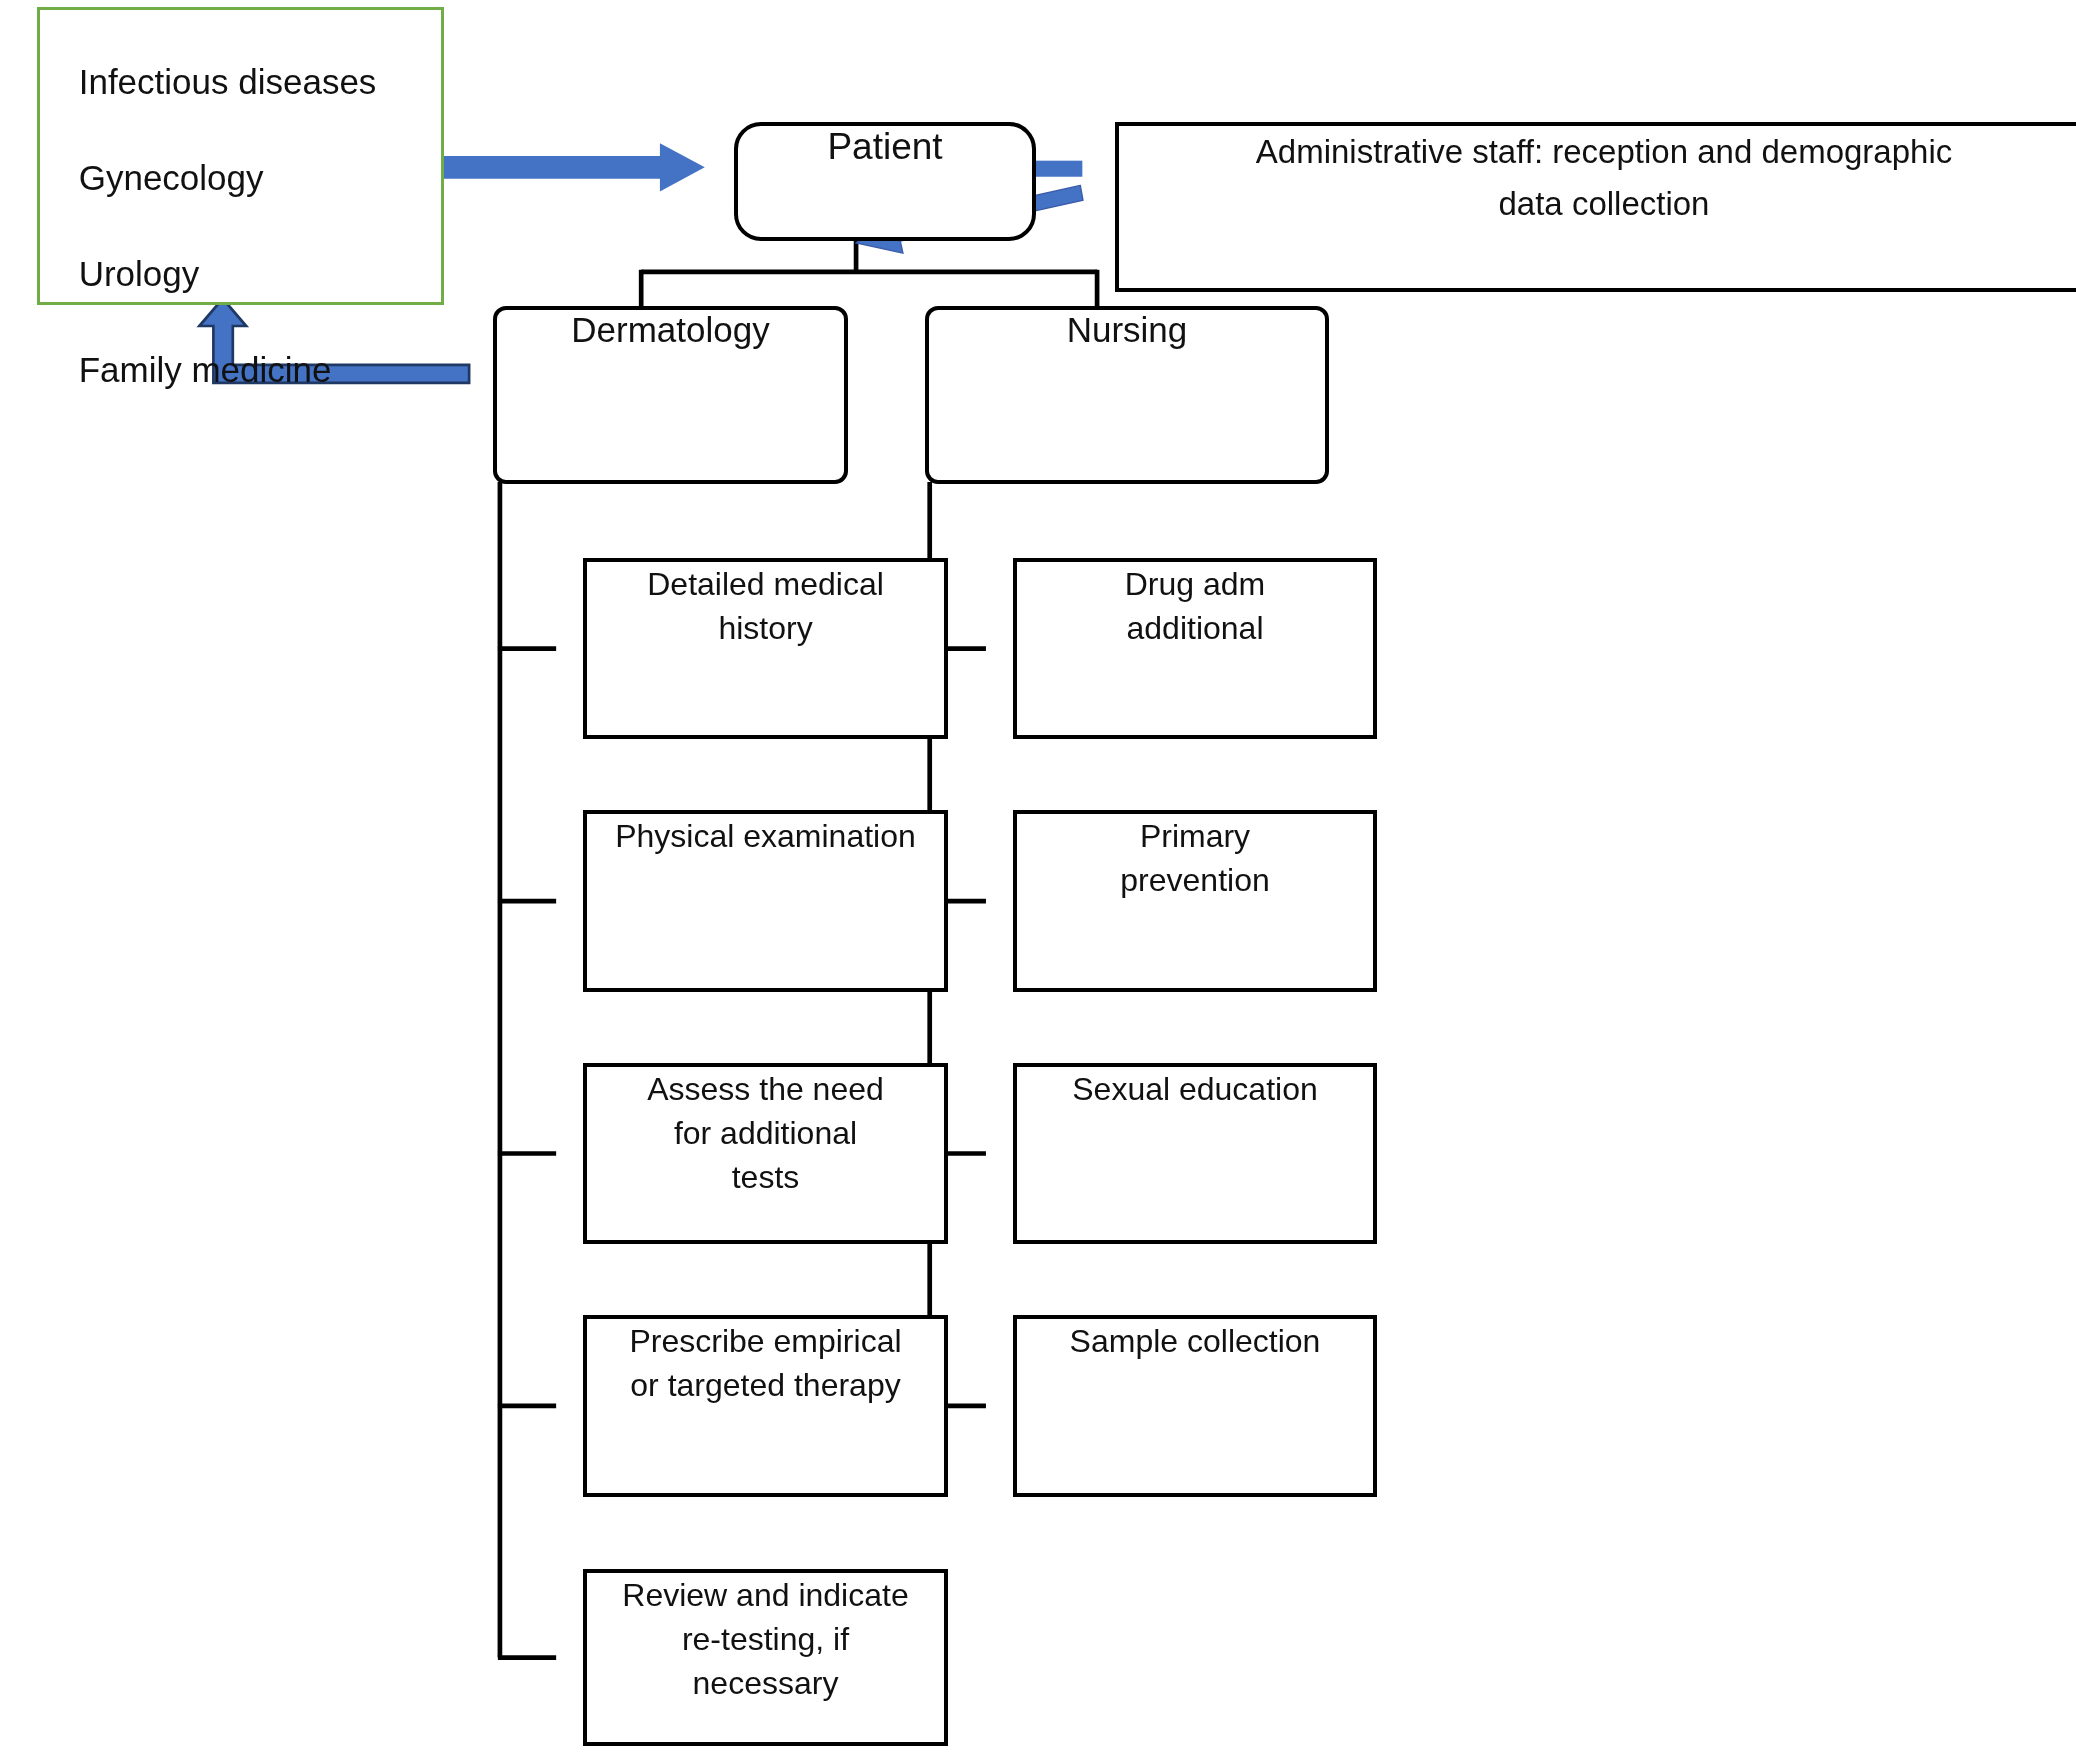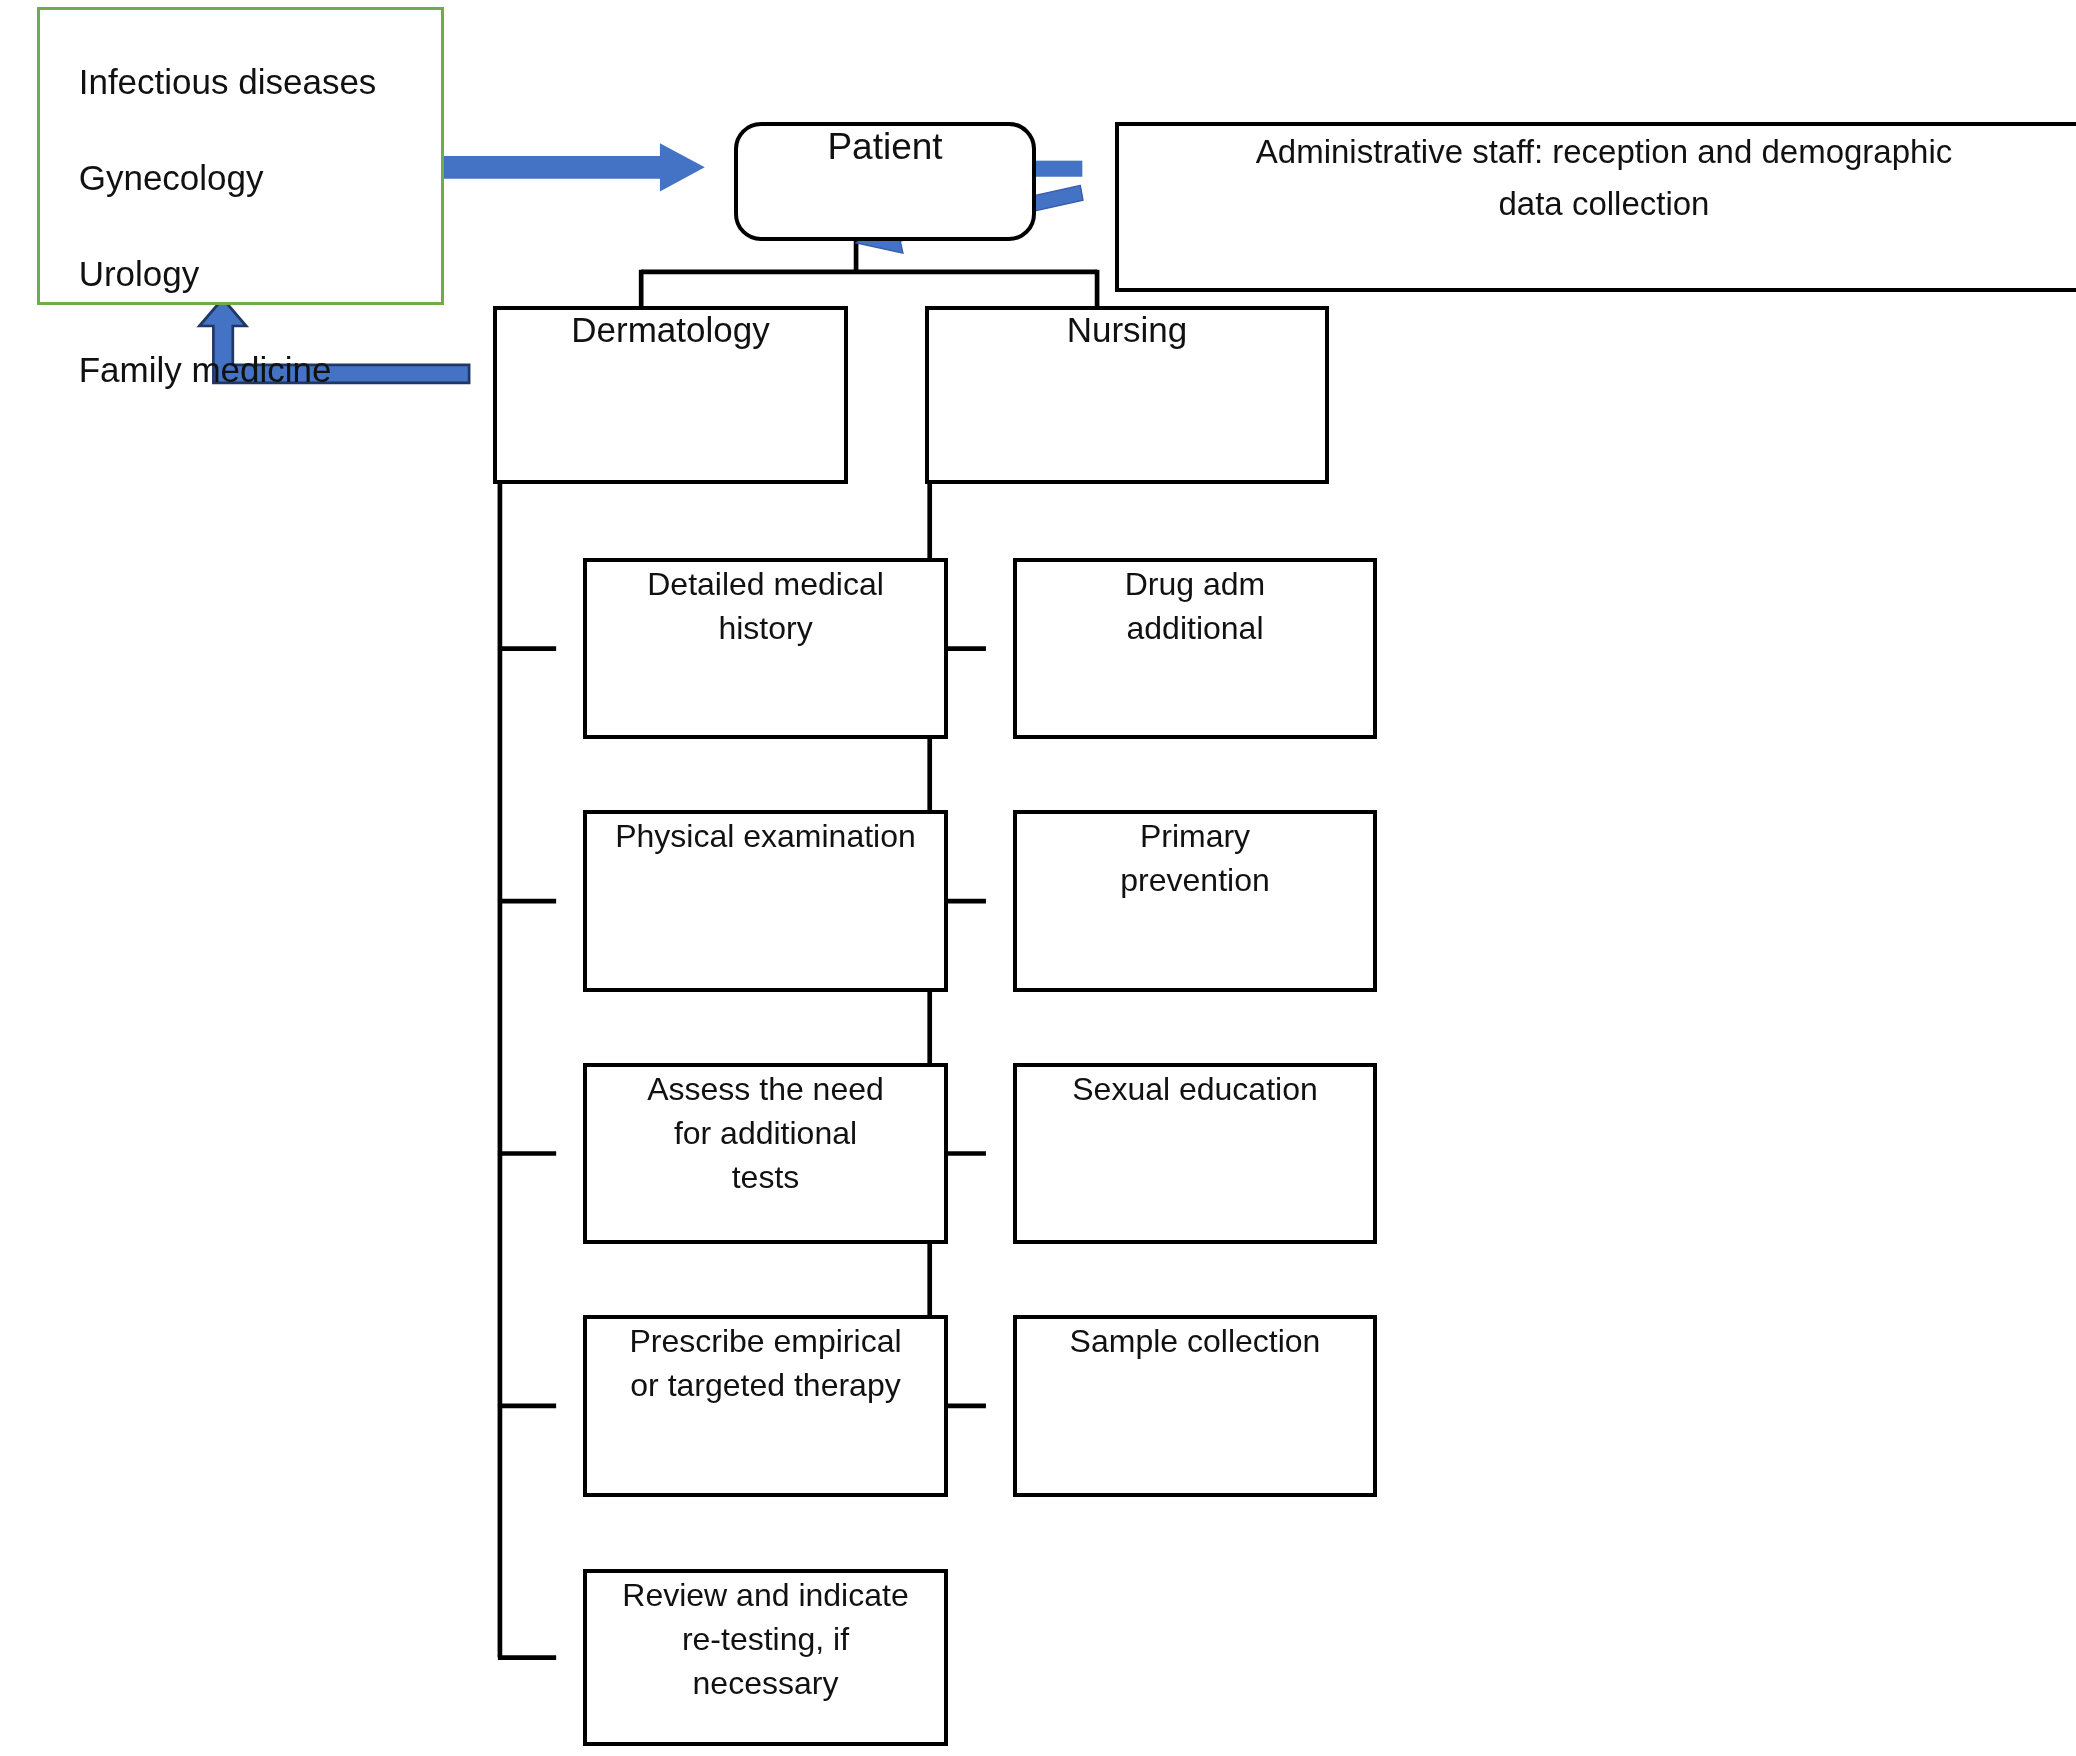--- a/index.html
+++ b/index.html
@@ -38,21 +38,21 @@
   }
   .patient{
     left:704px;top:122px;width:302px;height:119px;
     border-radius:27px;border-width:4px;
     font-size:37px;
   }
   .admin{
     left:1085px;top:122px;width:978px;height:170px;
     font-size:33px;line-height:52px;
   }
-  .dept{font-size:35px;}
+  .dept{font-size:35px;border-radius:13px;}
   .derm-main{left:463px;top:306px;width:355px;height:178px;}
   .nurs-main{left:895px;top:306px;width:404px;height:178px;}
   .step{font-size:32px;line-height:44px;border-width:4px;}
   .derm-step{left:553px;width:365px;}
   .nurs-step{left:983px;width:364px;}
   .r1{top:558px;height:181px;}
   .r2{top:810px;height:182px;}
   .r3{top:1063px;height:181px;}
   .r4{top:1315px;height:182px;}
   .r5{top:1569px;height:177px;}

